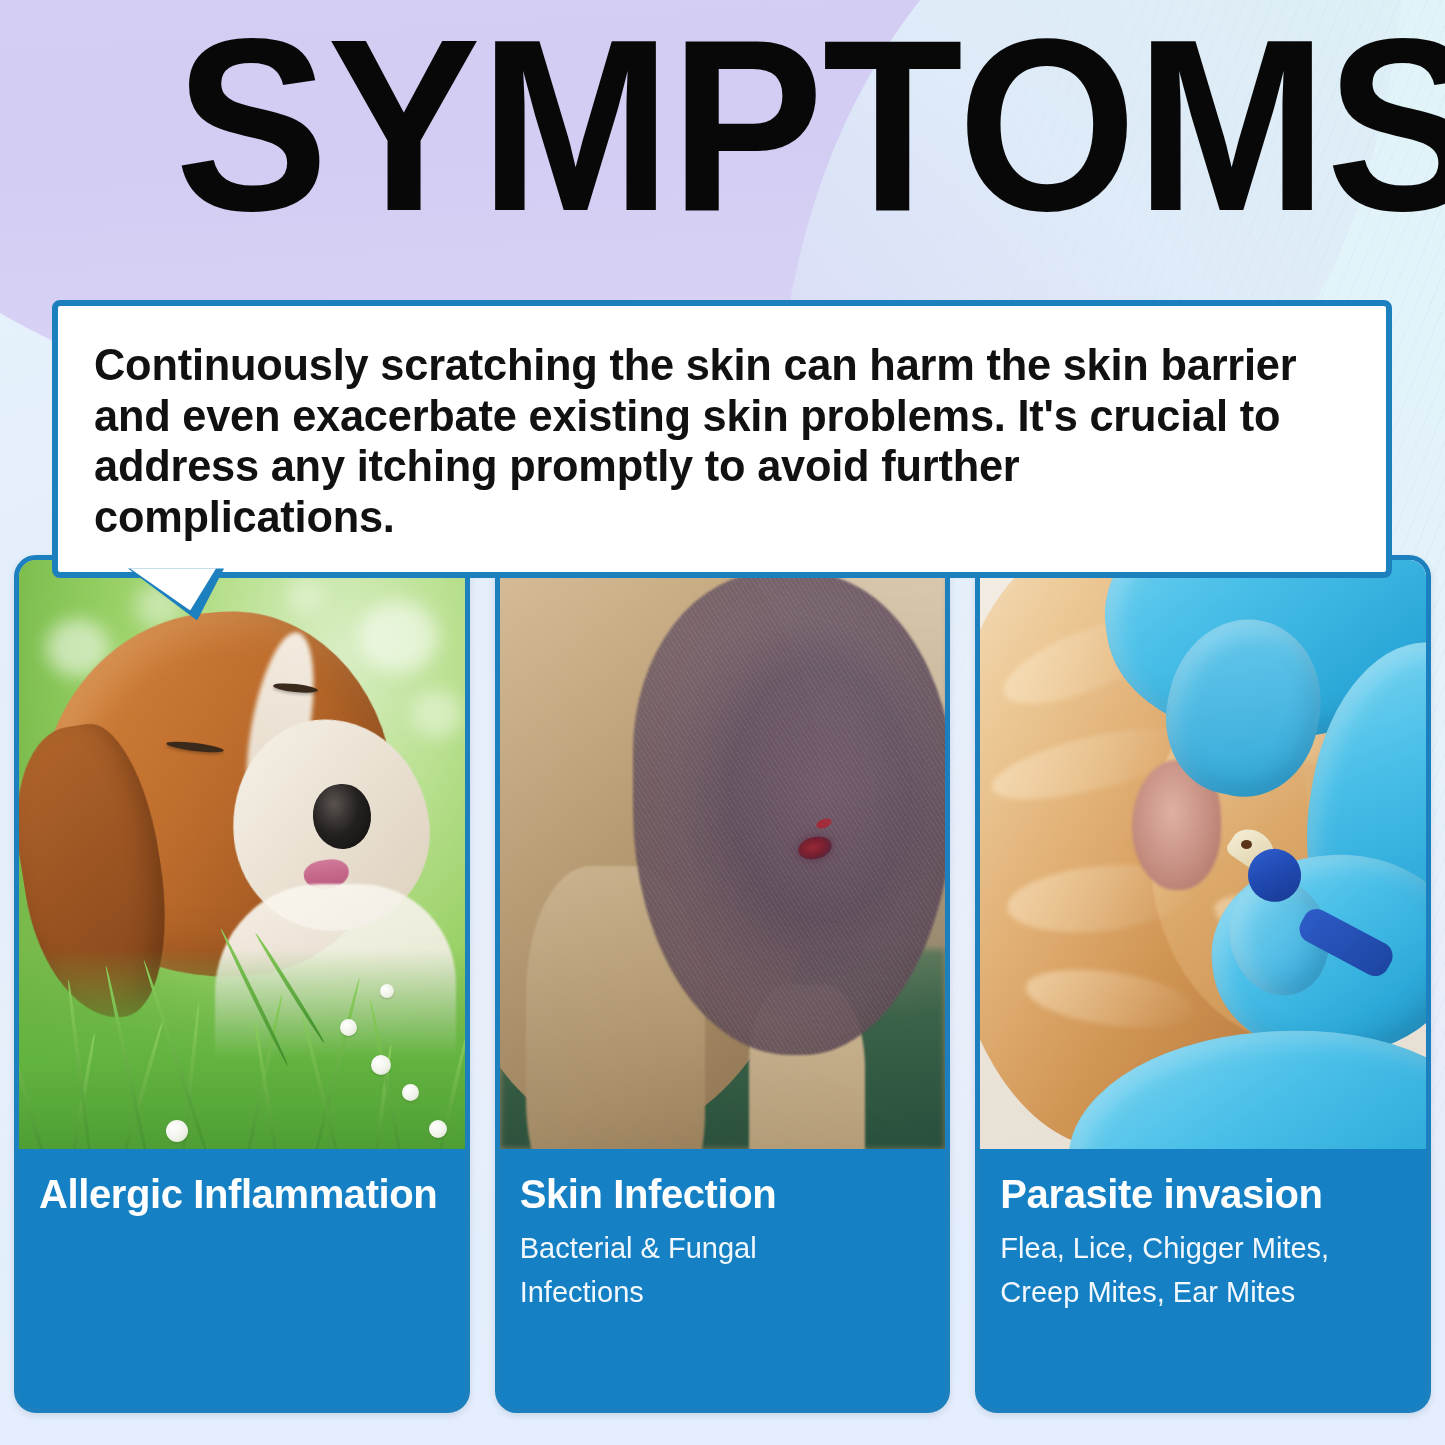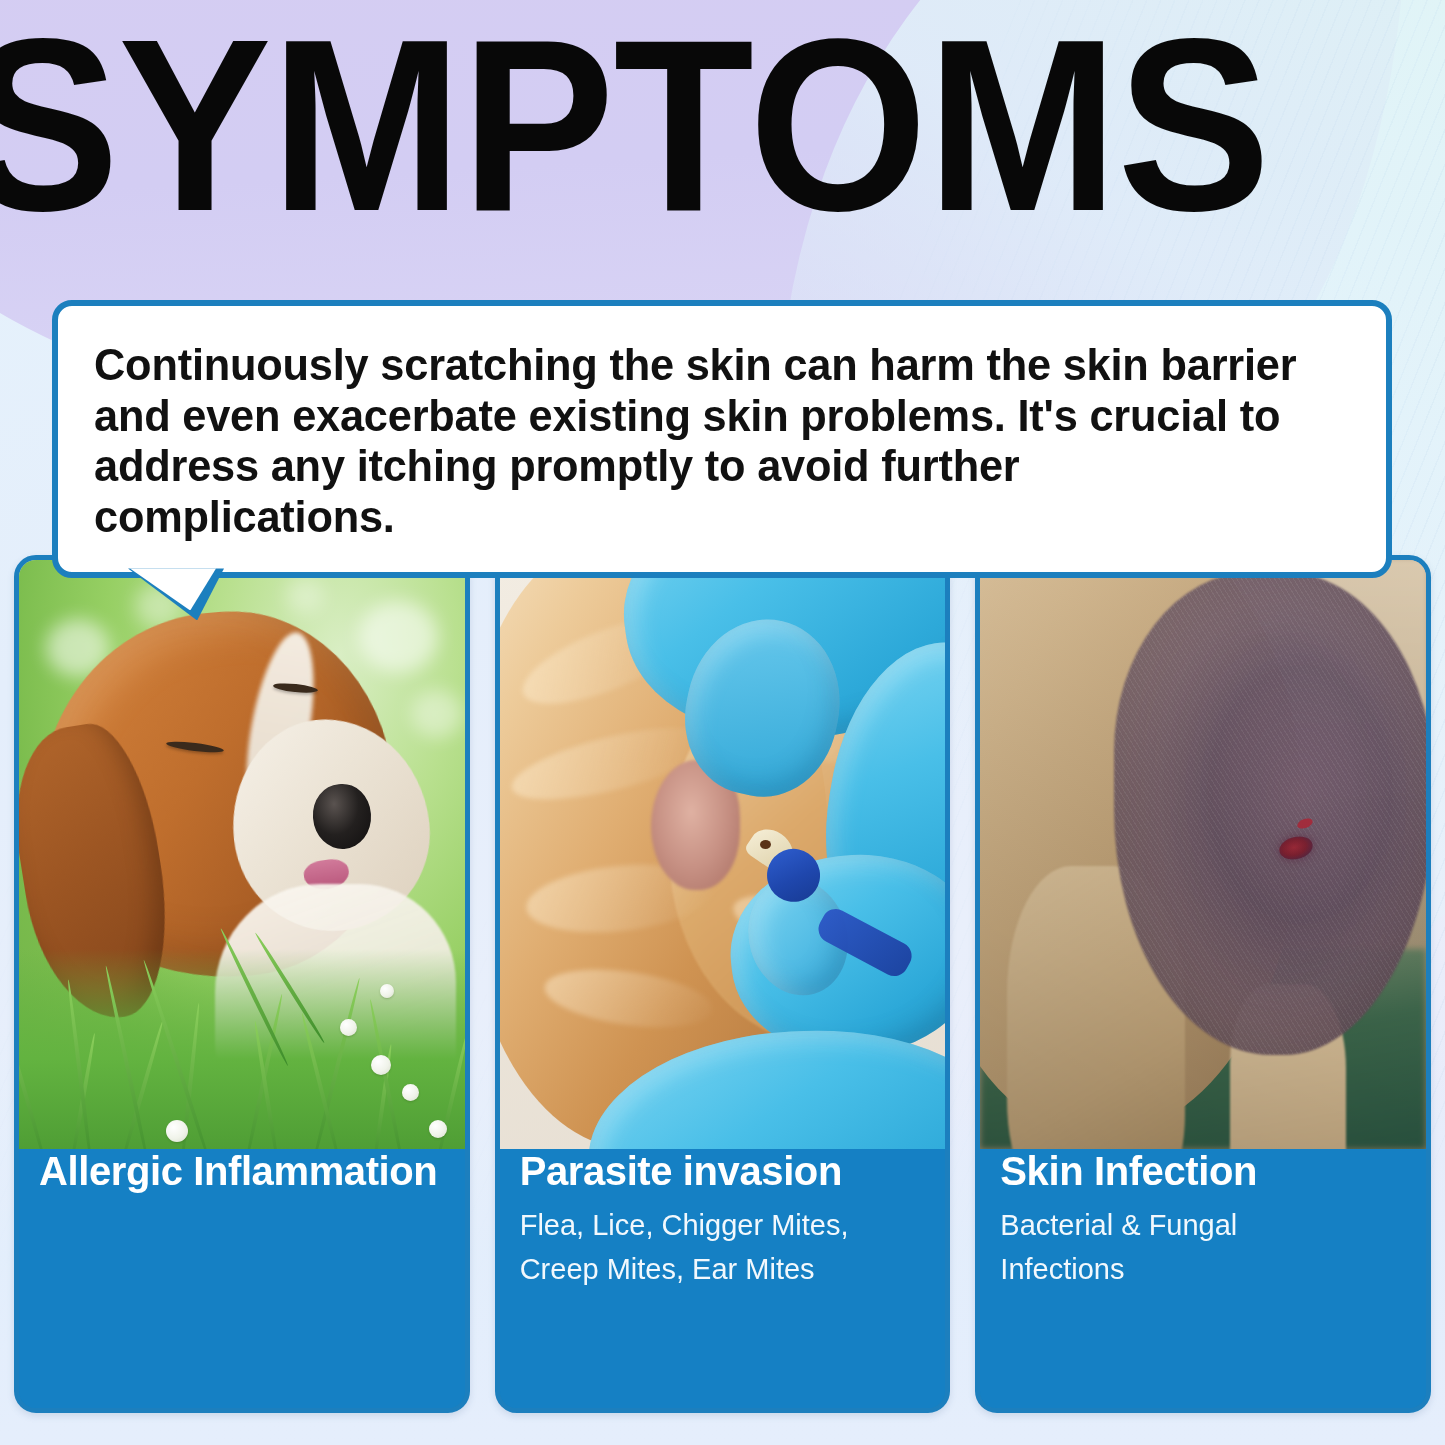--- a/index.html
+++ b/index.html
@@ -56,41 +56,41 @@
     mask-image:radial-gradient(ellipse at 40% 60%,rgba(0,0,0,.9),rgba(0,0,0,0) 72%);
   }
   .bg-bottomwash{
     position:absolute;left:0;right:0;bottom:0;height:420px;
     background:linear-gradient(180deg,rgba(232,242,252,0) 0%,rgba(226,238,252,.85) 55%,rgba(229,238,252,1) 100%);
   }
 
   
   #headline{
     position:absolute;z-index:5;left:0;right:0;top:16px;height:220px;
-    display:flex;align-items:center;justify-content:flex-start;
+    display:flex;align-items:center;justify-content:flex-end;
   }
   #headline .word{
     font-family:"Liberation Sans","DejaVu Sans",sans-serif;
     font-weight:700;
     font-size:218px;
     line-height:.86;
     letter-spacing:-1px;
     color:#080808;
     transform:scaleX(1.055) scaleY(1.12);
     transform-origin:center;
     white-space:nowrap;
   }
 
   
   #bubble-wrap{position:absolute;z-index:6;left:52px;top:300px;width:1340px;}
   #bubble{
     position:relative;
     background:#ffffff;
     border:6px solid #1c7fbe;
-    border-radius:20px;
+    border-radius:8px;
     padding:34px 40px 30px 36px;
     box-sizing:border-box;
     min-height:196px;
   }
   #bubble-text{
     font-family:"Liberation Sans","DejaVu Sans",sans-serif;
     font-weight:700;
     font-size:44px;
     line-height:1.15;
     color:#111111;
@@ -127,21 +127,21 @@
   }
   .card-photo{
     position:relative;
     height:589px;
     overflow:hidden;
     background:#bcd;
   }
   .card-caption{
     flex:1;
     background:#1580c4;
-    padding:1px 20px 18px 20px;
+    padding:24px 20px 18px 20px;
     box-sizing:border-box;
   }
   .card-title{
     font-family:"Liberation Sans","DejaVu Sans",sans-serif;
     font-weight:700;
     font-size:40px;
     line-height:1.08;
     color:#ffffff;
     letter-spacing:-.4px;
     margin:0 0 10px 0;
@@ -426,20 +426,42 @@
         <div class="clover" style="left:92%;top:95%;width:18px;height:18px;"></div>
       </div>
     </div>
     <div class="card-caption">
       <div class="card-title">Allergic Inflammation</div>
     </div>
   </div>
 
   <div class="card">
     <div class="card-photo">
+      <div class="p3">
+        <div class="bgwall"></div>
+        <div class="bgfloor"></div>
+        <div class="thigh"></div>
+        <div class="leg"></div>
+        <div class="leg2"></div>
+        <div class="lesion"></div>
+        <div class="lesion-tex"></div>
+        <div class="sore"></div>
+        <div class="sore2"></div>
+        <div class="shade"></div>
+      </div>
+    </div>
+    <div class="card-caption">
+      <div class="card-title">Skin Infection</div>
+      <div class="card-body">Bacterial  &amp; Fungal
+Infections</div>
+    </div>
+  </div>
+
+  <div class="card">
+    <div class="card-photo">
       <div class="p2">
         <div class="fur"></div>
         <div class="fur2"></div>
         <div class="furstreak" style="left:4%;top:12%;width:40%;height:10%;transform:rotate(-22deg);"></div>
         <div class="furstreak" style="left:2%;top:30%;width:46%;height:9%;transform:rotate(-14deg);"></div>
         <div class="furstreak" style="left:6%;top:52%;width:42%;height:11%;transform:rotate(-6deg);"></div>
         <div class="furstreak" style="left:10%;top:70%;width:38%;height:9%;transform:rotate(8deg);"></div>
         <div class="furstreak" style="left:46%;top:26%;width:44%;height:8%;transform:rotate(6deg);"></div>
         <div class="furstreak" style="left:52%;top:58%;width:40%;height:9%;transform:rotate(14deg);"></div>
         <div class="earpatch"></div>
@@ -455,35 +477,13 @@
         <div class="tick"></div>
       </div>
     </div>
     <div class="card-caption">
       <div class="card-title">Parasite invasion</div>
       <div class="card-body">Flea, Lice, Chigger Mites,
 Creep Mites, Ear Mites</div>
     </div>
   </div>
 
-  <div class="card">
-    <div class="card-photo">
-      <div class="p3">
-        <div class="bgwall"></div>
-        <div class="bgfloor"></div>
-        <div class="thigh"></div>
-        <div class="leg"></div>
-        <div class="leg2"></div>
-        <div class="lesion"></div>
-        <div class="lesion-tex"></div>
-        <div class="sore"></div>
-        <div class="sore2"></div>
-        <div class="shade"></div>
-      </div>
-    </div>
-    <div class="card-caption">
-      <div class="card-title">Skin Infection</div>
-      <div class="card-body">Bacterial  &amp; Fungal
-Infections</div>
-    </div>
-  </div>
-
 </div>
 
 </body></html>

